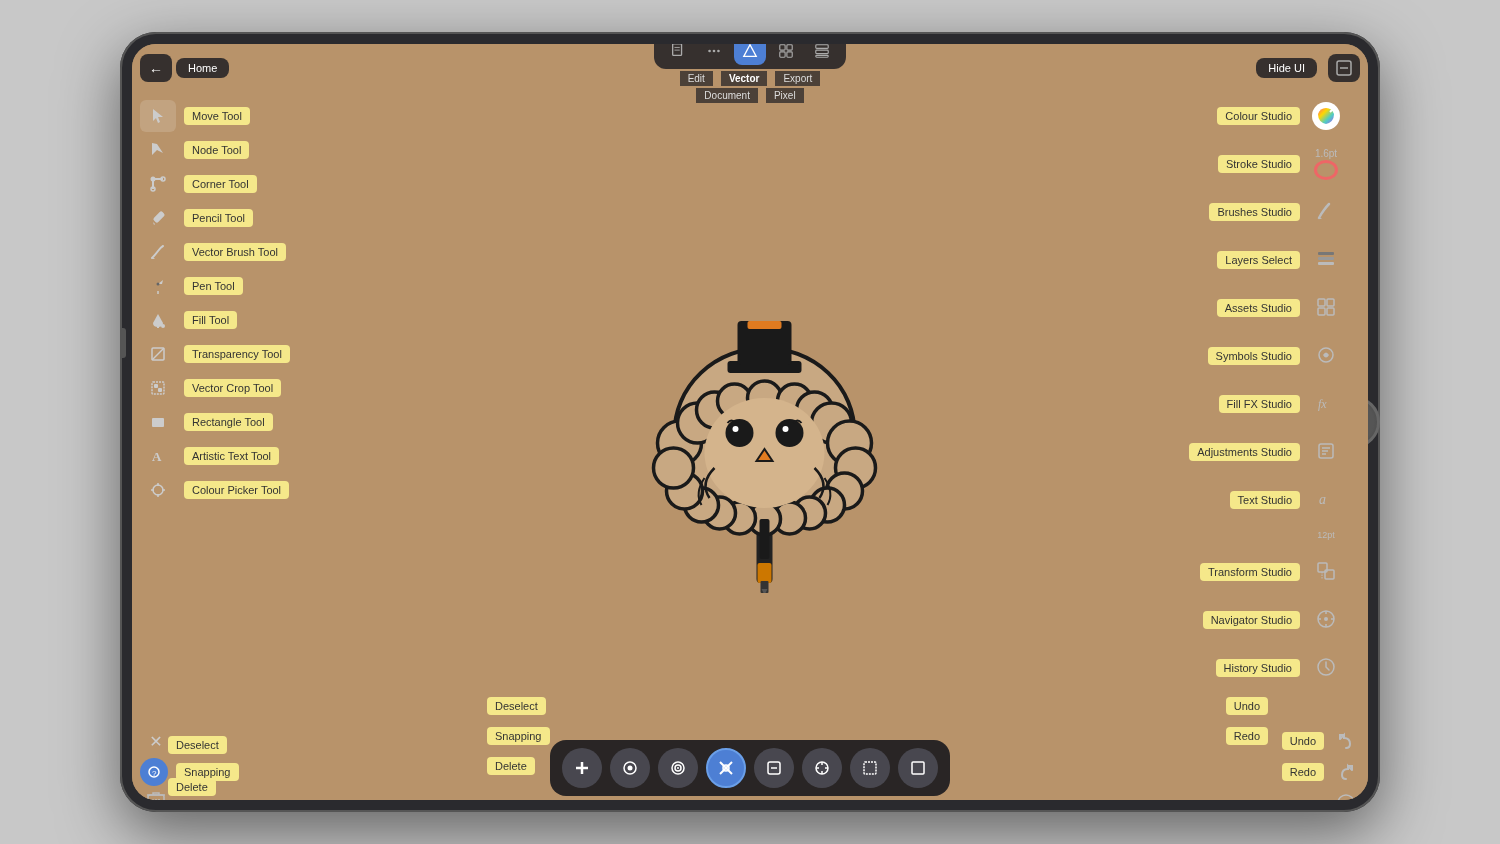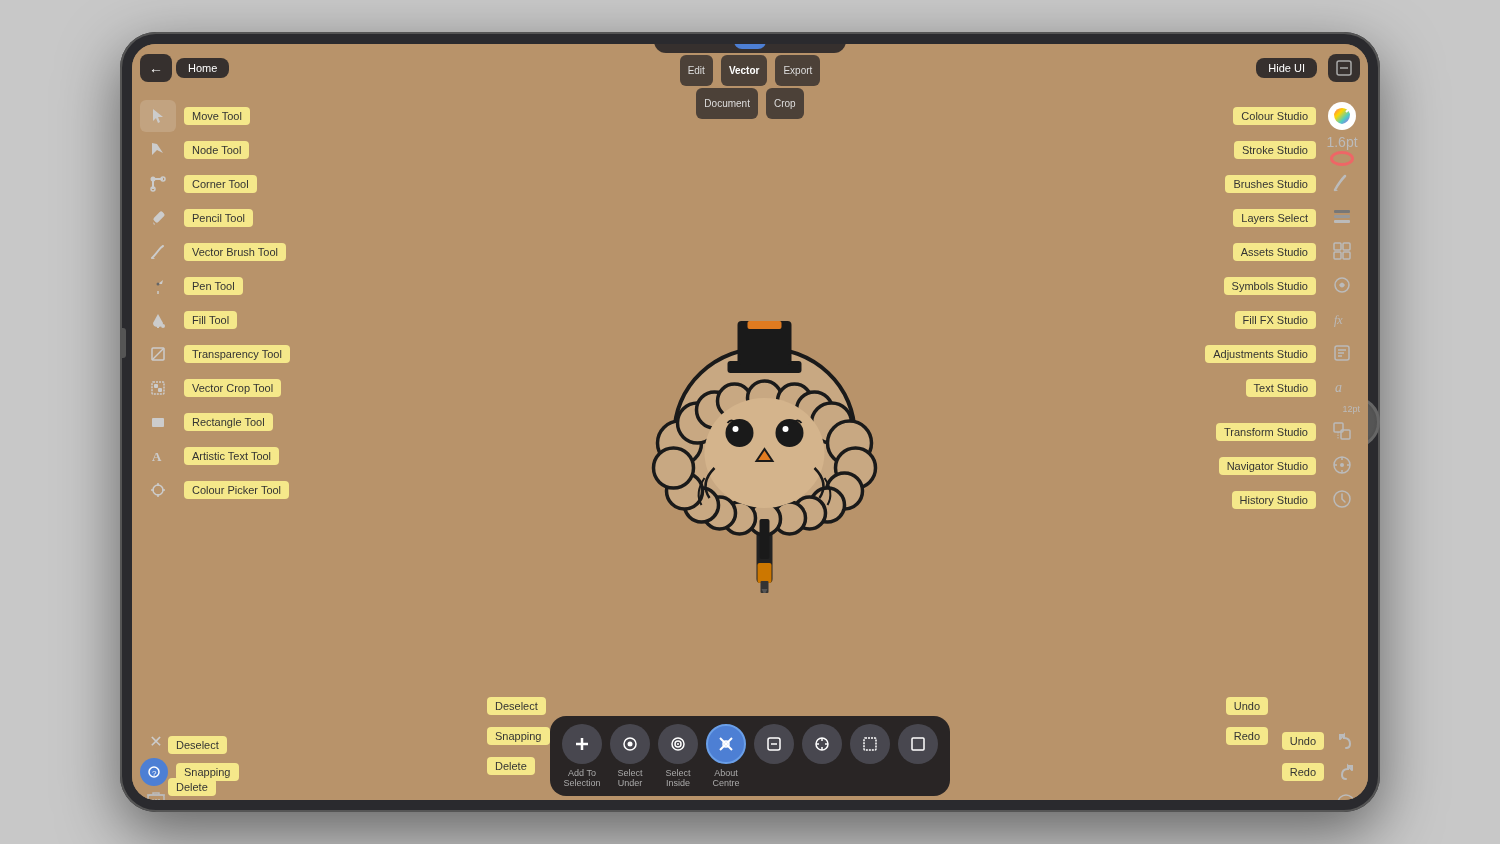--- a/index.html
+++ b/index.html
@@ -170,27 +170,27 @@
       padding: 3px 8px;
       border-radius: 4px;
       white-space: nowrap;
       pointer-events: none;
       font-weight: 500;
     }
 
     
     .right-panel {
       position: absolute;
-      top: 0; right: 8px; bottom: 0;
+      top: 0; right: 16px; bottom: 0;
       width: 52px;
       display: flex;
       flex-direction: column;
-      align-items: flex-end;
+      align-items: center;
       padding-top: 8px;
-      gap: 2px;
+      gap: 16px;
       z-index: 10;
     }
 
     .right-icon {
       width: 36px;
       height: 32px;
       display: flex;
       align-items: center;
       justify-content: center;
       border-radius: 6px;
@@ -317,22 +317,22 @@
       align-items: center;
       justify-content: center;
       text-align: center;
     }
 
     
     .tab-label {
       font-size: 10px;
       color: #ddd;
       background: rgba(30,30,35,0.7);
-      padding: 10px 8px;
-      border-radius: 6px;
+      padding: 2px 8px;
+      border-radius: 0;
       cursor: pointer;
     }
 
     .tab-label.active {
       color: #fff;
     }
 
     .right-icon-circle {
       width: 28px;
       height: 28px;
@@ -469,21 +469,21 @@
               </svg>
           </button>
         </div>
         <div class="top-center-row2">
           <span class="tab-label">Edit</span>
           <span class="tab-label active" style="color:#fff; font-weight:600;text-align:right;">Vector</span>
           <span class="tab-label">Export</span>
         </div>
         <div class="top-center-row2">
           <span class="tab-label">Document</span>
-          <span class="tab-label">Crop</span>
+          <span class="tab-label">Pixel</span>
         </div>
       </div>
 
       <div class="top-right-controls">
         <button class="toolbar-btn">Hide UI</button>
         <button class="toolbar-btn icon-only">
           <svg width="16" height="16" viewBox="0 0 16 16">
               <rect x="1" y="1" width="14" height="14" rx="2" fill="none" stroke="#aaa" stroke-width="1.5"></rect>
               <line x1="4" y1="8" x2="12" y2="8" stroke="#aaa" stroke-width="1.5"></line>
             </svg>
@@ -632,21 +632,21 @@
                   <stop offset="1" stop-color="#a855f7"></stop>
                 </linearGradient>
               </defs>
               <line x1="14" y1="6" x2="18" y2="2" stroke="#fff" stroke-width="2"></line>
             </svg>
         </div>
         <div class="tooltip-right">Colour Studio</div>
       </div>
 
       <div class="right-icon stroke-indicator">
-        <div style="font-size:14px; color:#bbb;">1.6pt</div>
+        <div style="font-size:10px; color:#bbb;">1.6pt</div>
         <div class="right-icon-circle-stroke" style="border-color: #e66;"></div>
         <div class="tooltip-right">Stroke Studio</div>
       </div>
 
       <div class="right-icon">
         <div>
           <svg width="22" height="22" viewBox="0 0 22 22">
               <path d="M4,18 Q6,14 9,10 Q12,6 14,4" stroke="#bbb" stroke-width="2.5" fill="none" stroke-linecap="round"></path>
               <path d="M4,18 Q5,20 7,18" fill="#bbb"></path>
             </svg>
@@ -841,30 +841,20 @@
               <svg width="18" height="18" viewBox="0 0 18 18">
                   <rect x="3" y="3" width="12" height="12" rx="1" fill="none" stroke="#fff" stroke-width="1.5" stroke-dasharray="2,1"></rect>
                 </svg>
             </button>
             <button class="bottom-tool-btn">
               <svg width="18" height="18" viewBox="0 0 18 18">
                   <rect x="3" y="3" width="12" height="12" rx="1" fill="none" stroke="#fff" stroke-width="1.5"></rect>
                 </svg>
             </button>
           </div>
-          <div class="bottom-labels-row">
-            <div class="bottom-label">Add To Selection</div>
-            <div class="bottom-label">Select Under</div>
-            <div class="bottom-label">Select Inside</div>
-            <div class="bottom-label">About Centre</div>
-            <div class="bottom-label"></div>
-            <div class="bottom-label"></div>
-            <div class="bottom-label"></div>
-            <div class="bottom-label"></div>
-          </div>
         </div>
       </div>
 
       <div class="bottom-right">
 
         <div style="position:relative; display:flex; align-items:center; gap:6px;">
           <div class="tooltip-right" style="right:36px;">Undo</div>
           <div style="width:28px; height:28px; display:flex; align-items:center; justify-content:center; cursor:pointer;">
             <svg width="20" height="20" viewBox="0 0 20 20">
                 <path d="M4,8 L8,4 L8,7 Q14,7 14,13 Q14,17 10,17" fill="none" stroke="#bbb" stroke-width="2" stroke-linecap="round"></path>

